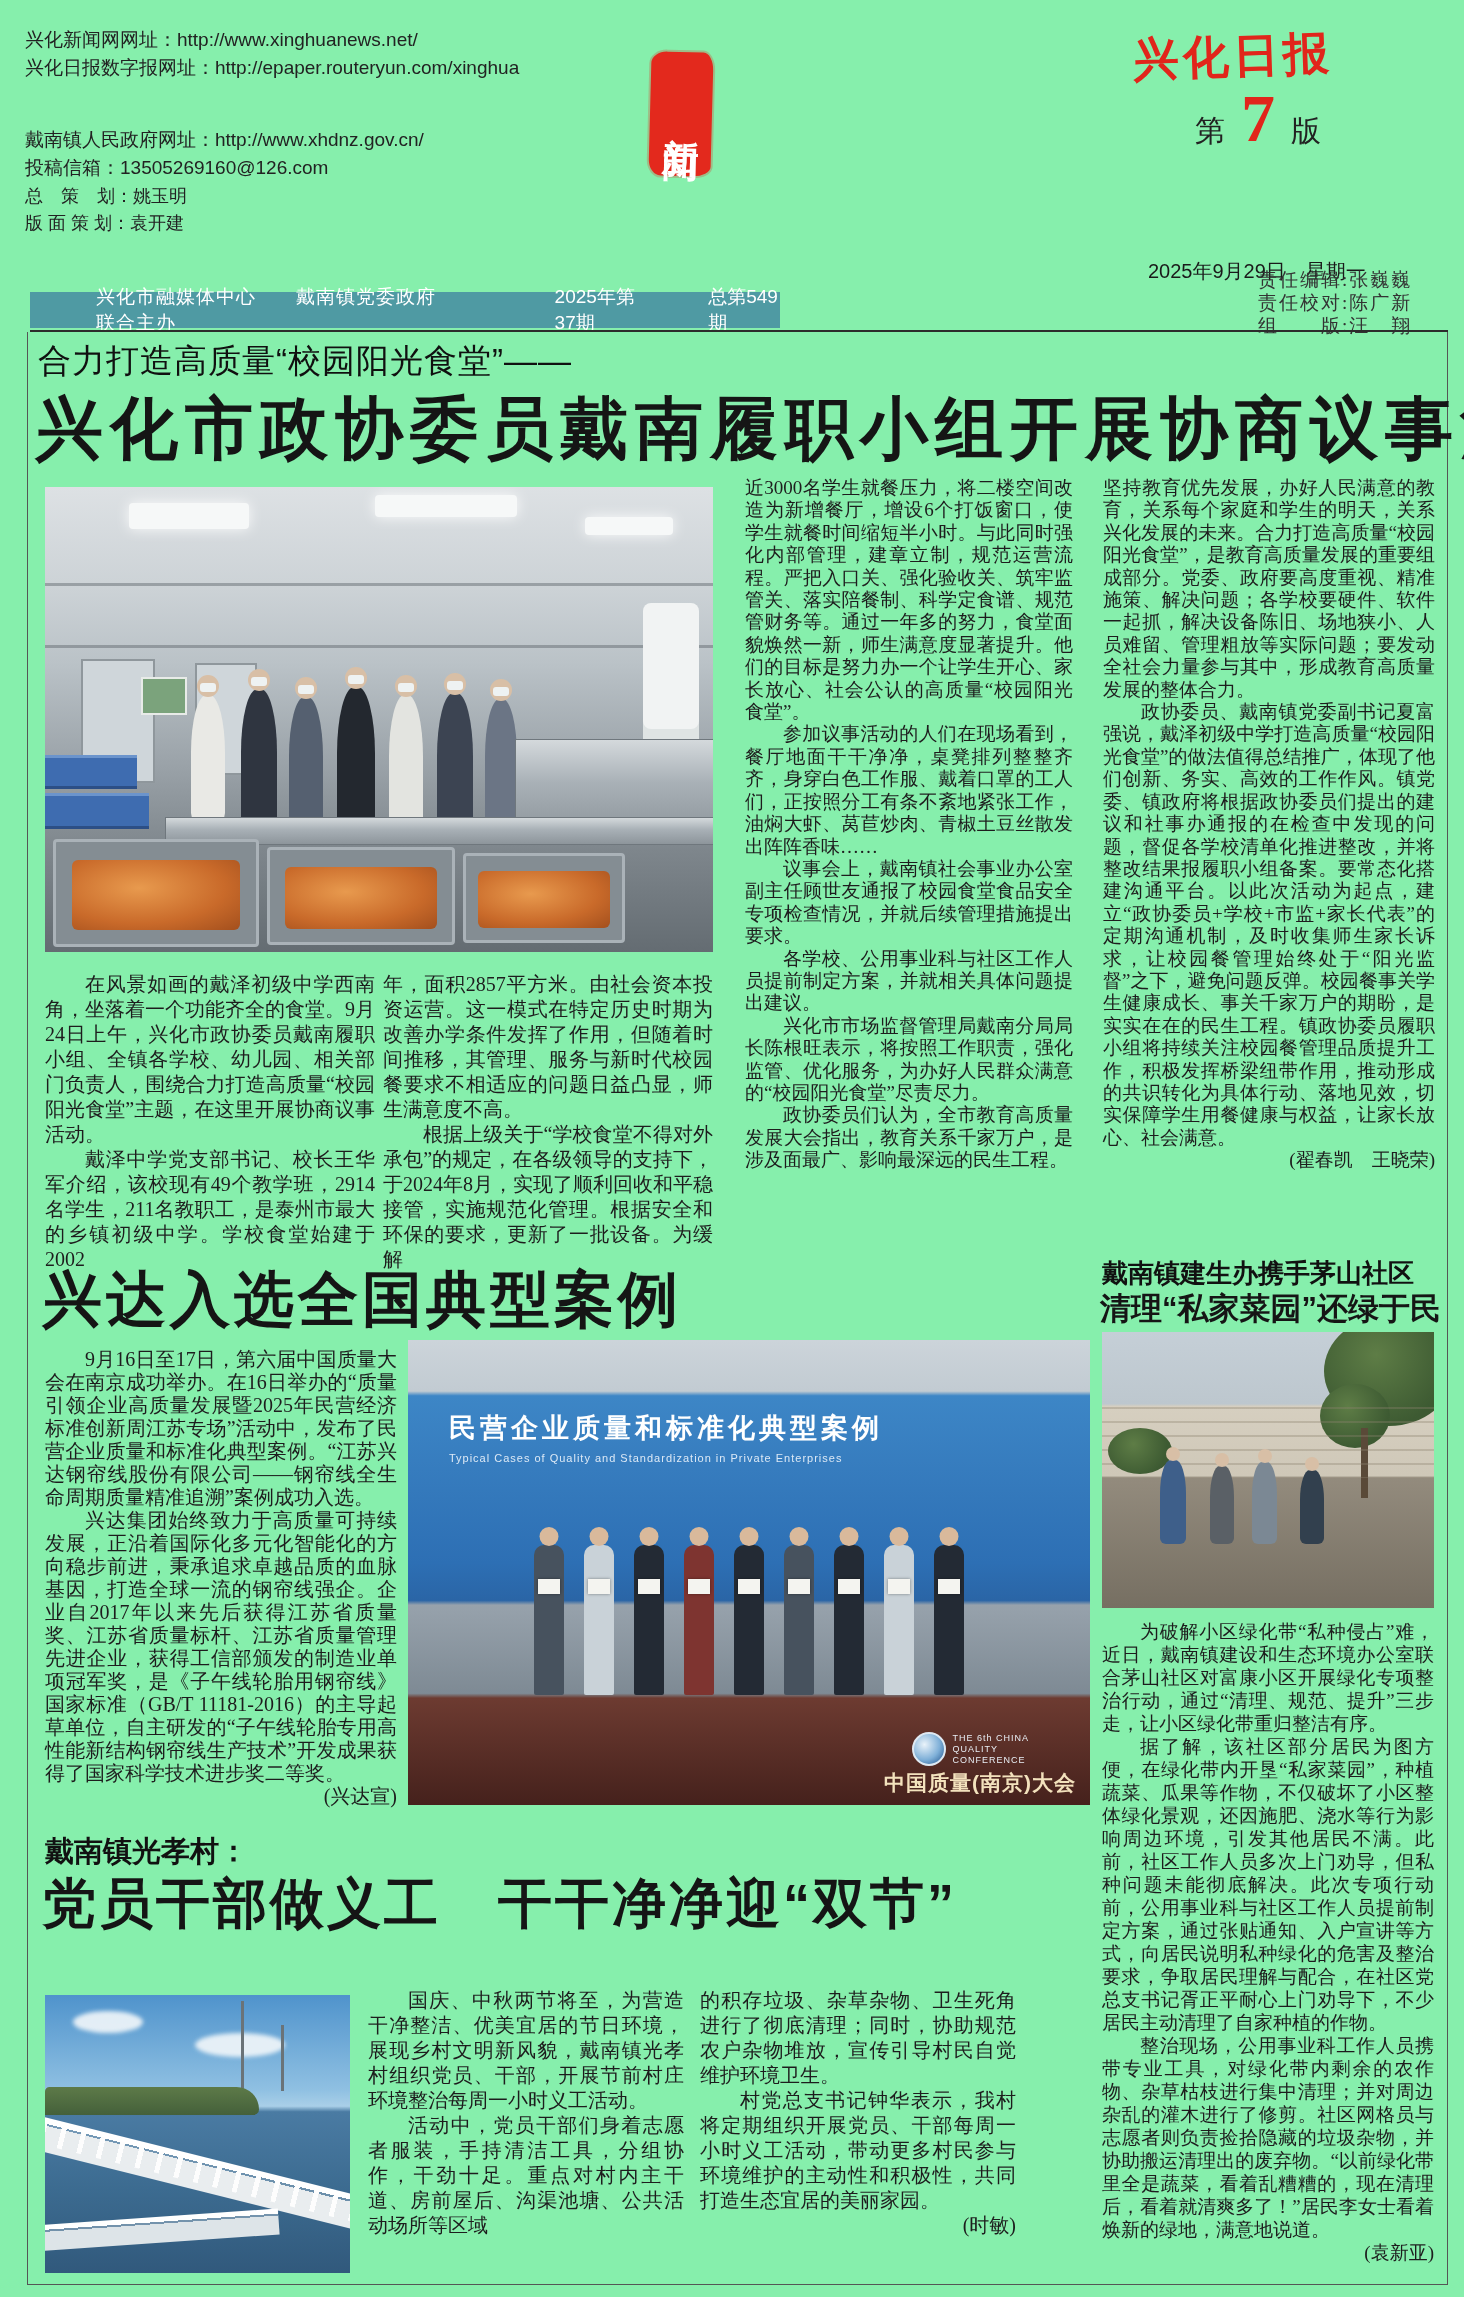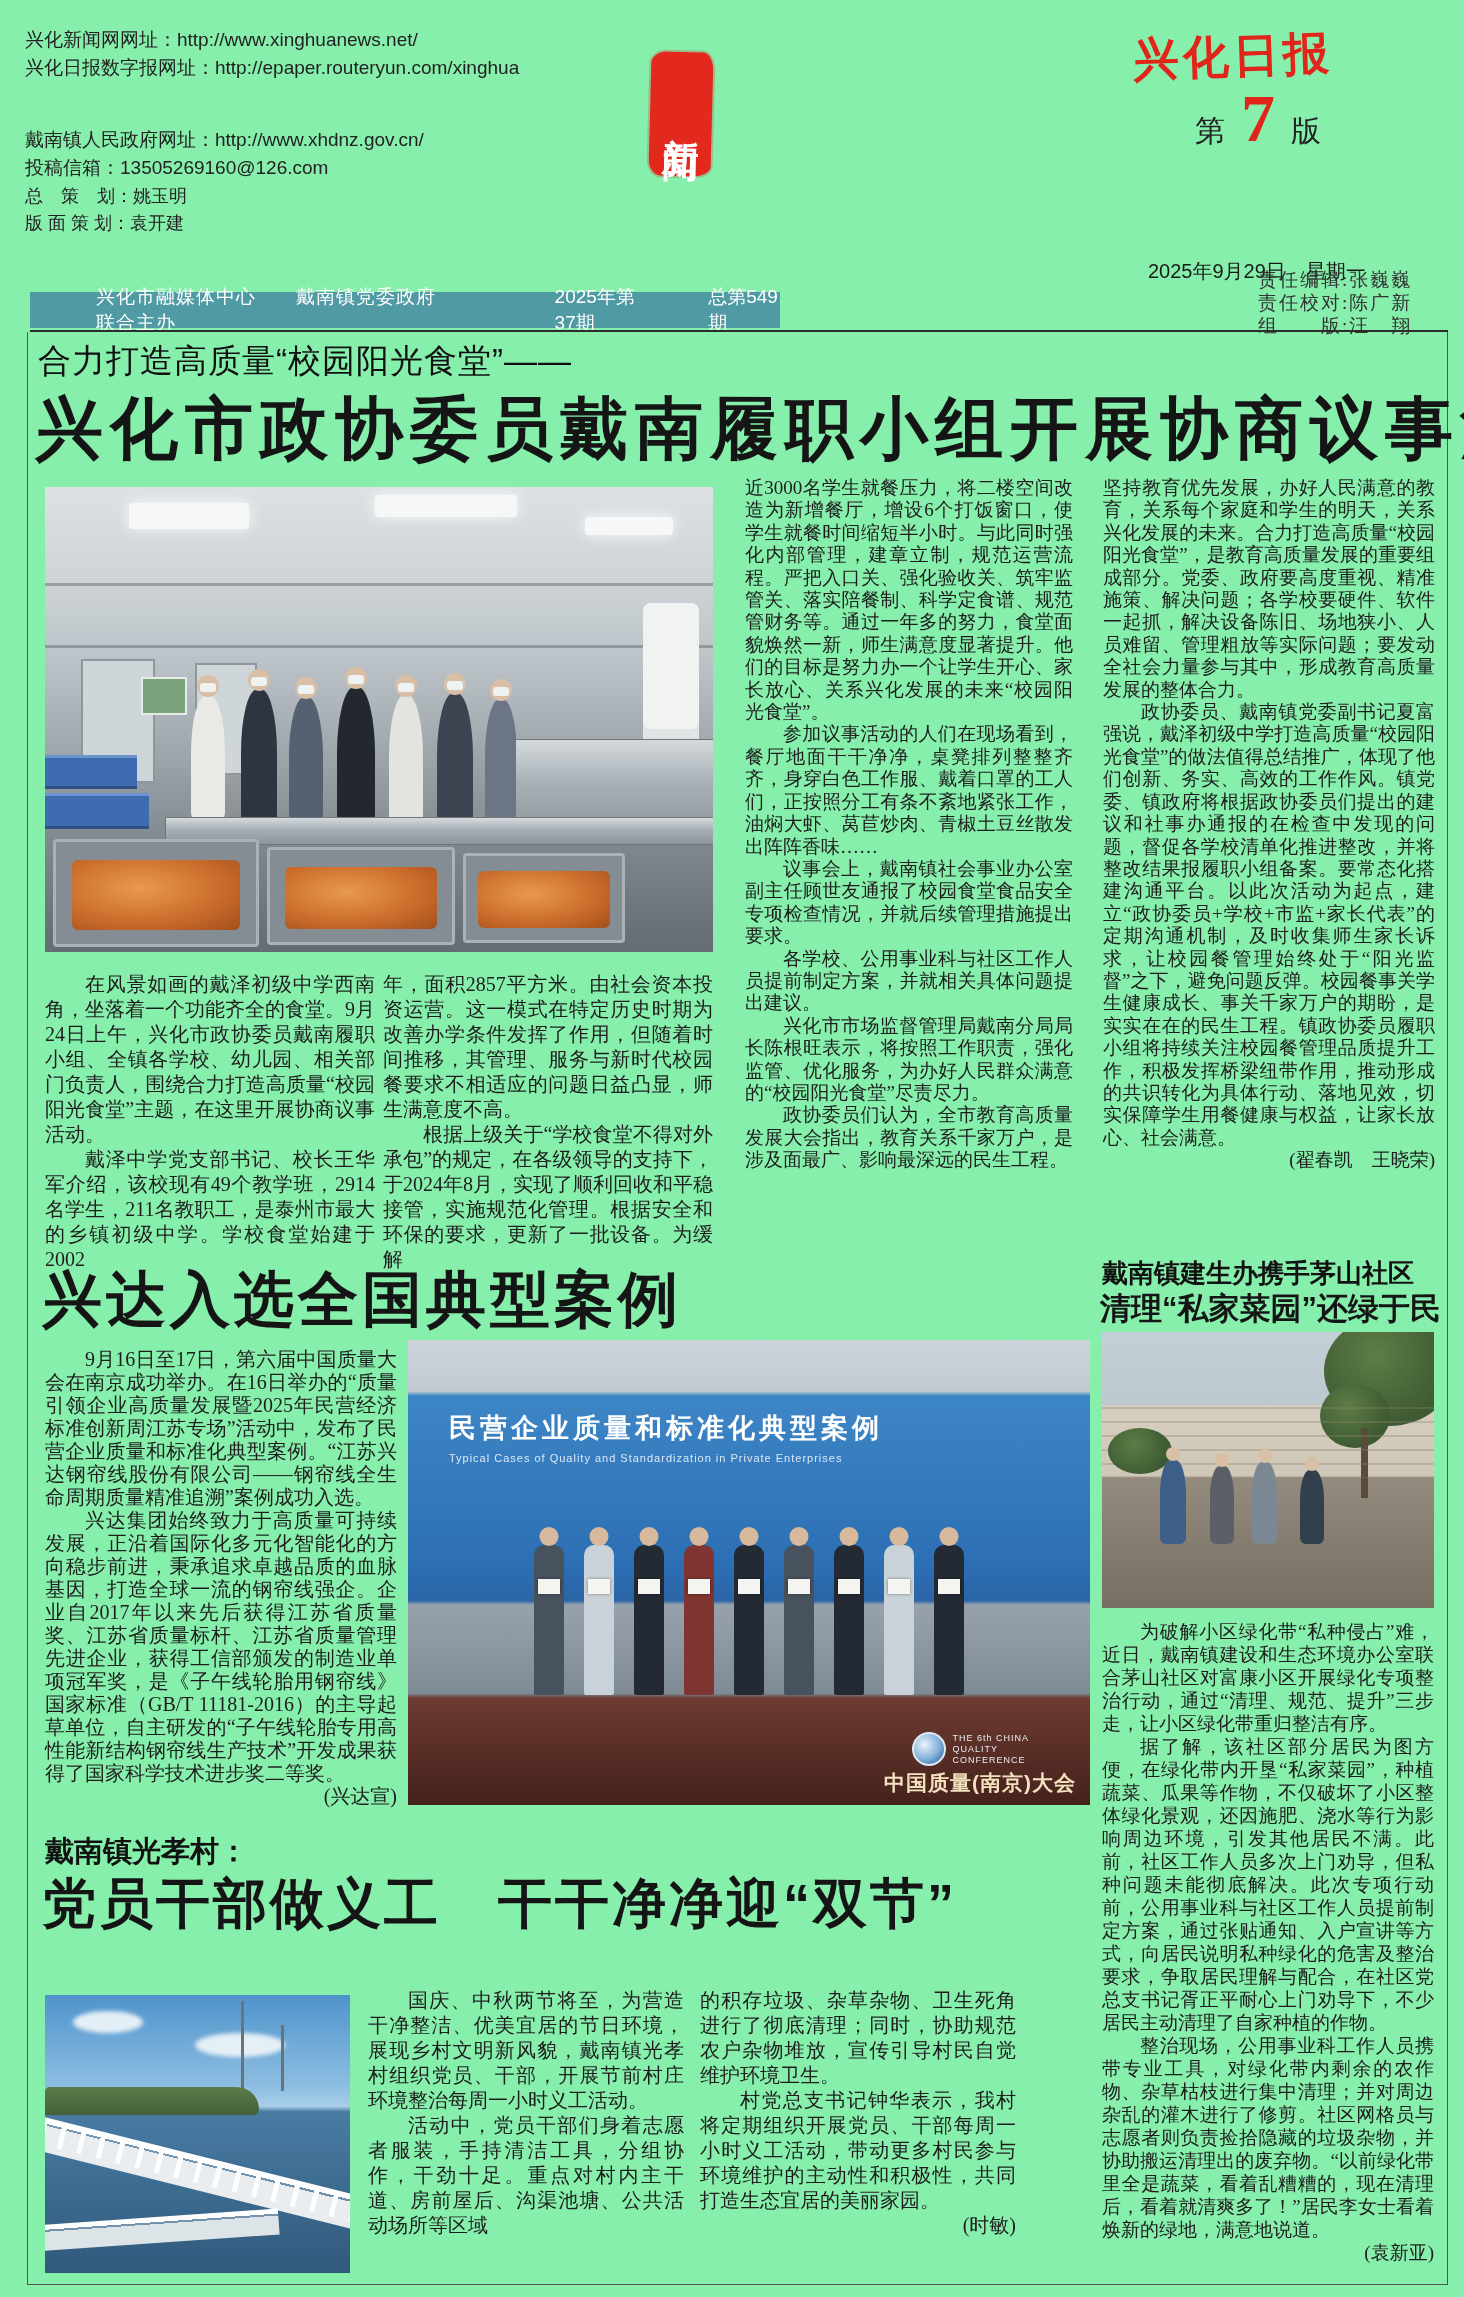--- a/index.html
+++ b/index.html
@@ -203,21 +203,21 @@
 
   <div class="abs body-col a1-col" style="left:45px;top:972px;width:330px">
       <p class="para">在风景如画的戴泽初级中学西南角，坐落着一个功能齐全的食堂。9月24日上午，兴化市政协委员戴南履职小组、全镇各学校、幼儿园、相关部门负责人，围绕合力打造高质量“校园阳光食堂”主题，在这里开展协商议事活动。</p>
       <p class="para">戴泽中学党支部书记、校长王华军介绍，该校现有49个教学班，2914名学生，211名教职工，是泰州市最大的乡镇初级中学。学校食堂始建于2002</p>
     </div>
   <div class="abs body-col a1-col" style="left:383px;top:972px;width:330px">
       <p class="para cont">年，面积2857平方米。由社会资本投资运营。这一模式在特定历史时期为改善办学条件发挥了作用，但随着时间推移，其管理、服务与新时代校园餐要求不相适应的问题日益凸显，师生满意度不高。</p>
       <p class="para">根据上级关于“学校食堂不得对外承包”的规定，在各级领导的支持下，于2024年8月，实现了顺利回收和平稳接管，实施规范化管理。根据安全和环保的要求，更新了一批设备。为缓解</p>
     </div>
   <div class="abs body-col a1-colN" style="left:745px;top:477px;width:328px">
-      <p class="para cont">近3000名学生就餐压力，将二楼空间改造为新增餐厅，增设6个打饭窗口，使学生就餐时间缩短半小时。与此同时强化内部管理，建章立制，规范运营流程。严把入口关、强化验收关、筑牢监管关、落实陪餐制、科学定食谱、规范管财务等。通过一年多的努力，食堂面貌焕然一新，师生满意度显著提升。他们的目标是努力办一个让学生开心、家长放心、关系兴化发展的未来“校园阳光食堂”。</p>
+      <p class="para cont">近3000名学生就餐压力，将二楼空间改造为新增餐厅，增设6个打饭窗口，使学生就餐时间缩短半小时。与此同时强化内部管理，建章立制，规范运营流程。严把入口关、强化验收关、筑牢监管关、落实陪餐制、科学定食谱、规范管财务等。通过一年多的努力，食堂面貌焕然一新，师生满意度显著提升。他们的目标是努力办一个让学生开心、家长放心、社会公认的高质量“校园阳光食堂”。</p>
       <p class="para">参加议事活动的人们在现场看到，餐厅地面干干净净，桌凳排列整整齐齐，身穿白色工作服、戴着口罩的工人们，正按照分工有条不紊地紧张工作，油焖大虾、莴苣炒肉、青椒土豆丝散发出阵阵香味……</p>
       <p class="para">议事会上，戴南镇社会事业办公室副主任顾世友通报了校园食堂食品安全专项检查情况，并就后续管理措施提出要求。</p>
       <p class="para">各学校、公用事业科与社区工作人员提前制定方案，并就相关具体问题提出建议。</p>
       <p class="para">兴化市市场监督管理局戴南分局局长陈根旺表示，将按照工作职责，强化监管、优化服务，为办好人民群众满意的“校园阳光食堂”尽责尽力。</p>
       <p class="para">政协委员们认为，全市教育高质量发展大会指出，教育关系千家万户，是涉及面最广、影响最深远的民生工程。</p>
     </div>
   <div class="abs body-col a1-colN" style="left:1103px;top:477px;width:332px">
       <p class="para cont">坚持教育优先发展，办好人民满意的教育，关系每个家庭和学生的明天，关系兴化发展的未来。合力打造高质量“校园阳光食堂”，是教育高质量发展的重要组成部分。党委、政府要高度重视、精准施策、解决问题；各学校要硬件、软件一起抓，解决设备陈旧、场地狭小、人员难留、管理粗放等实际问题；要发动全社会力量参与其中，形成教育高质量发展的整体合力。</p>
       <p class="para">政协委员、戴南镇党委副书记夏富强说，戴泽初级中学打造高质量“校园阳光食堂”的做法值得总结推广，体现了他们创新、务实、高效的工作作风。镇党委、镇政府将根据政协委员们提出的建议和社事办通报的在检查中发现的问题，督促各学校清单化推进整改，并将整改结果报履职小组备案。要常态化搭建沟通平台。以此次活动为起点，建立“政协委员+学校+市监+家长代表”的定期沟通机制，及时收集师生家长诉求，让校园餐管理始终处于“阳光监督”之下，避免问题反弹。校园餐事关学生健康成长、事关千家万户的期盼，是实实在在的民生工程。镇政协委员履职小组将持续关注校园餐管理品质提升工作，积极发挥桥梁纽带作用，推动形成的共识转化为具体行动、落地见效，切实保障学生用餐健康与权益，让家长放心、社会满意。</p>
       <p class="para r">(翟春凯　王晓荣)</p>

